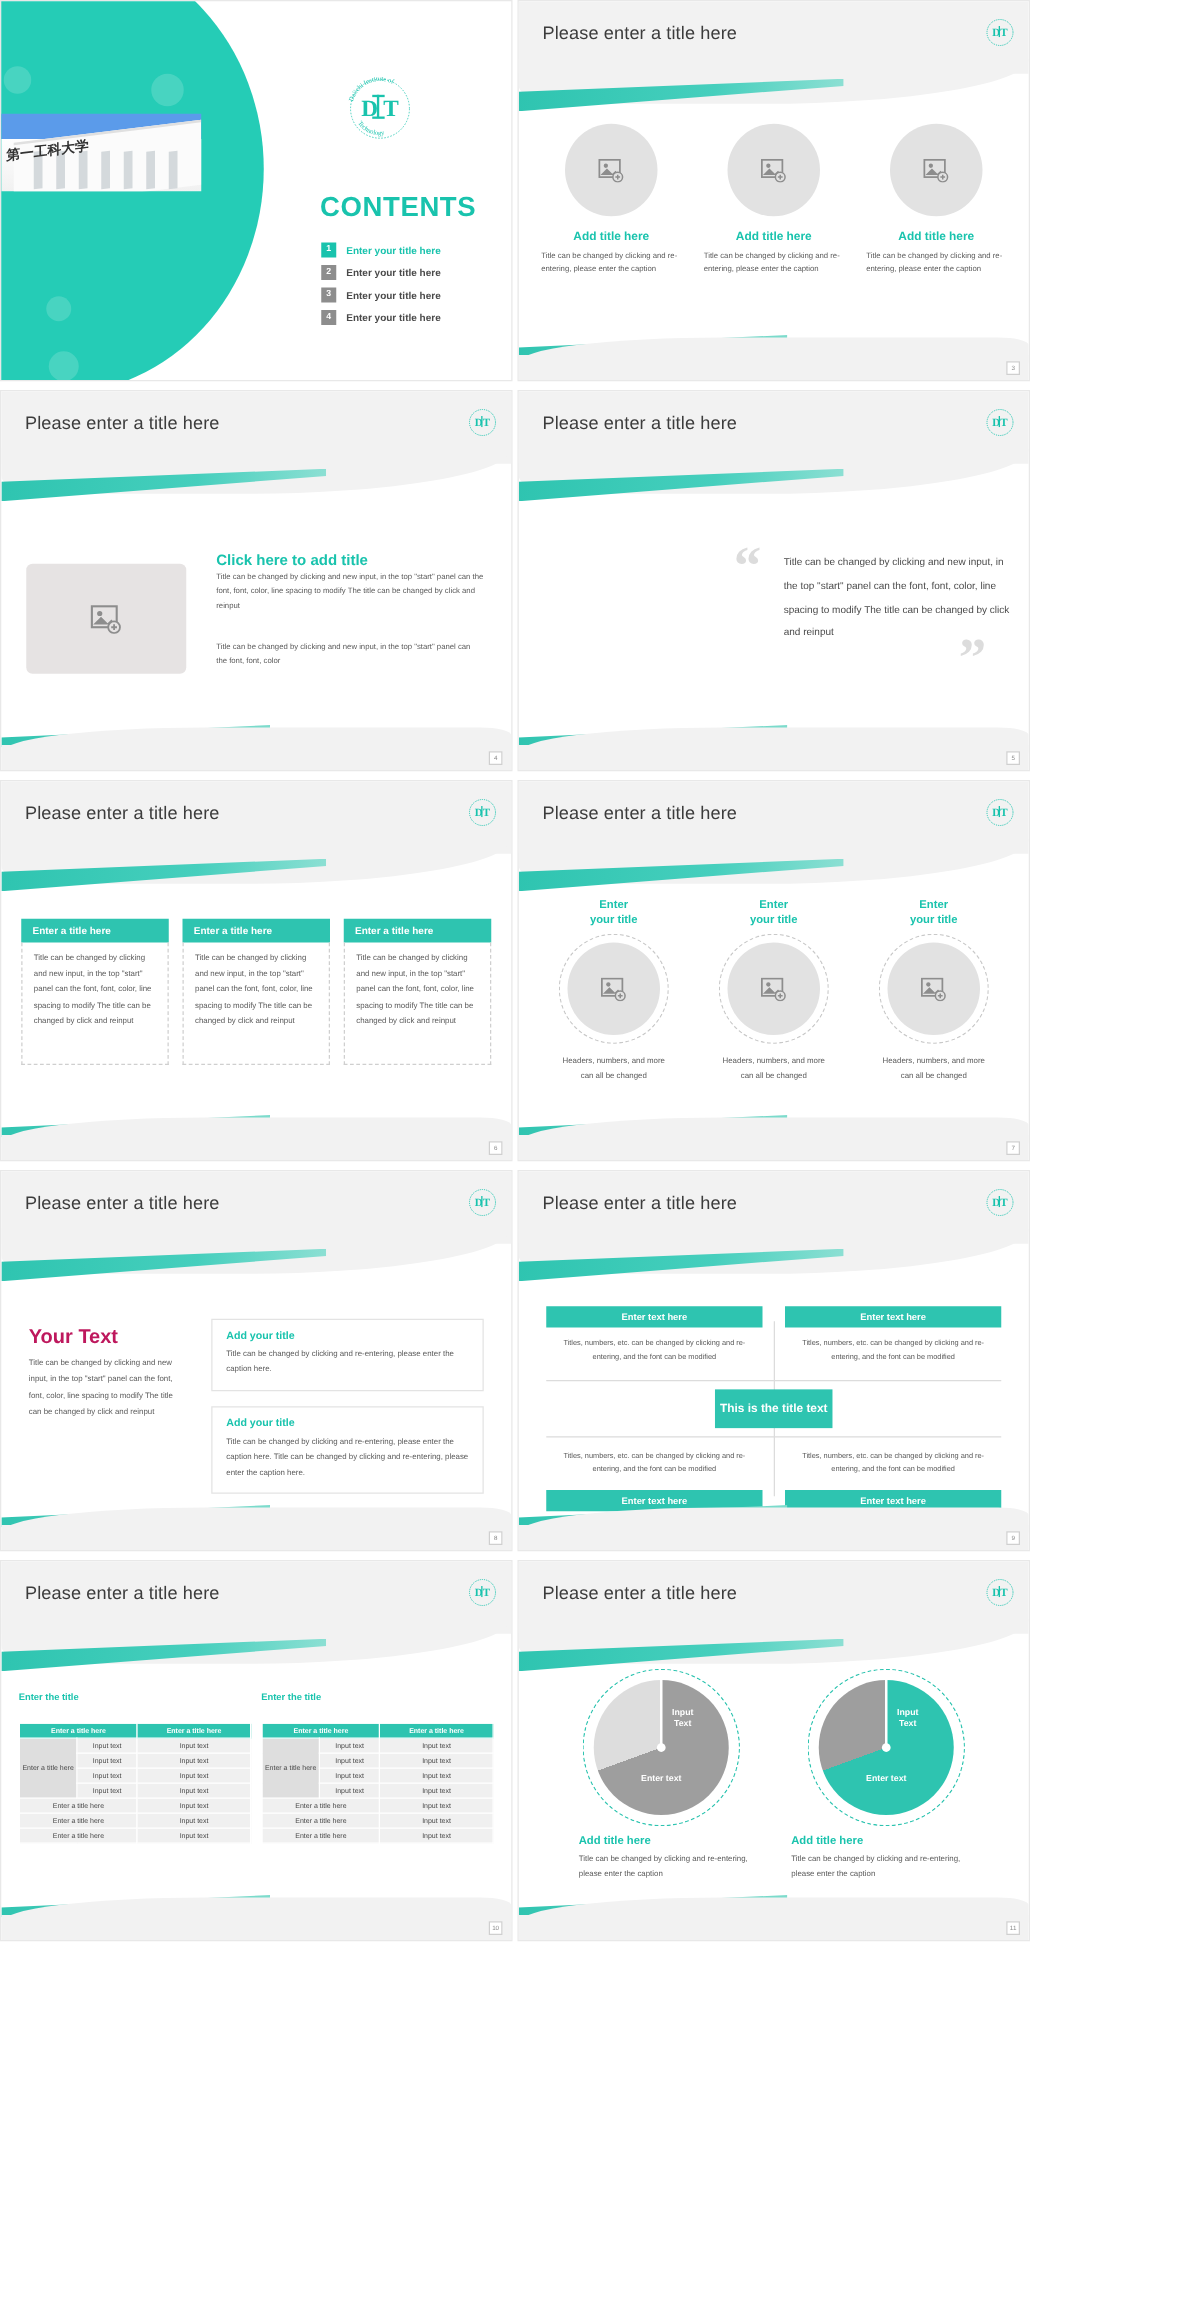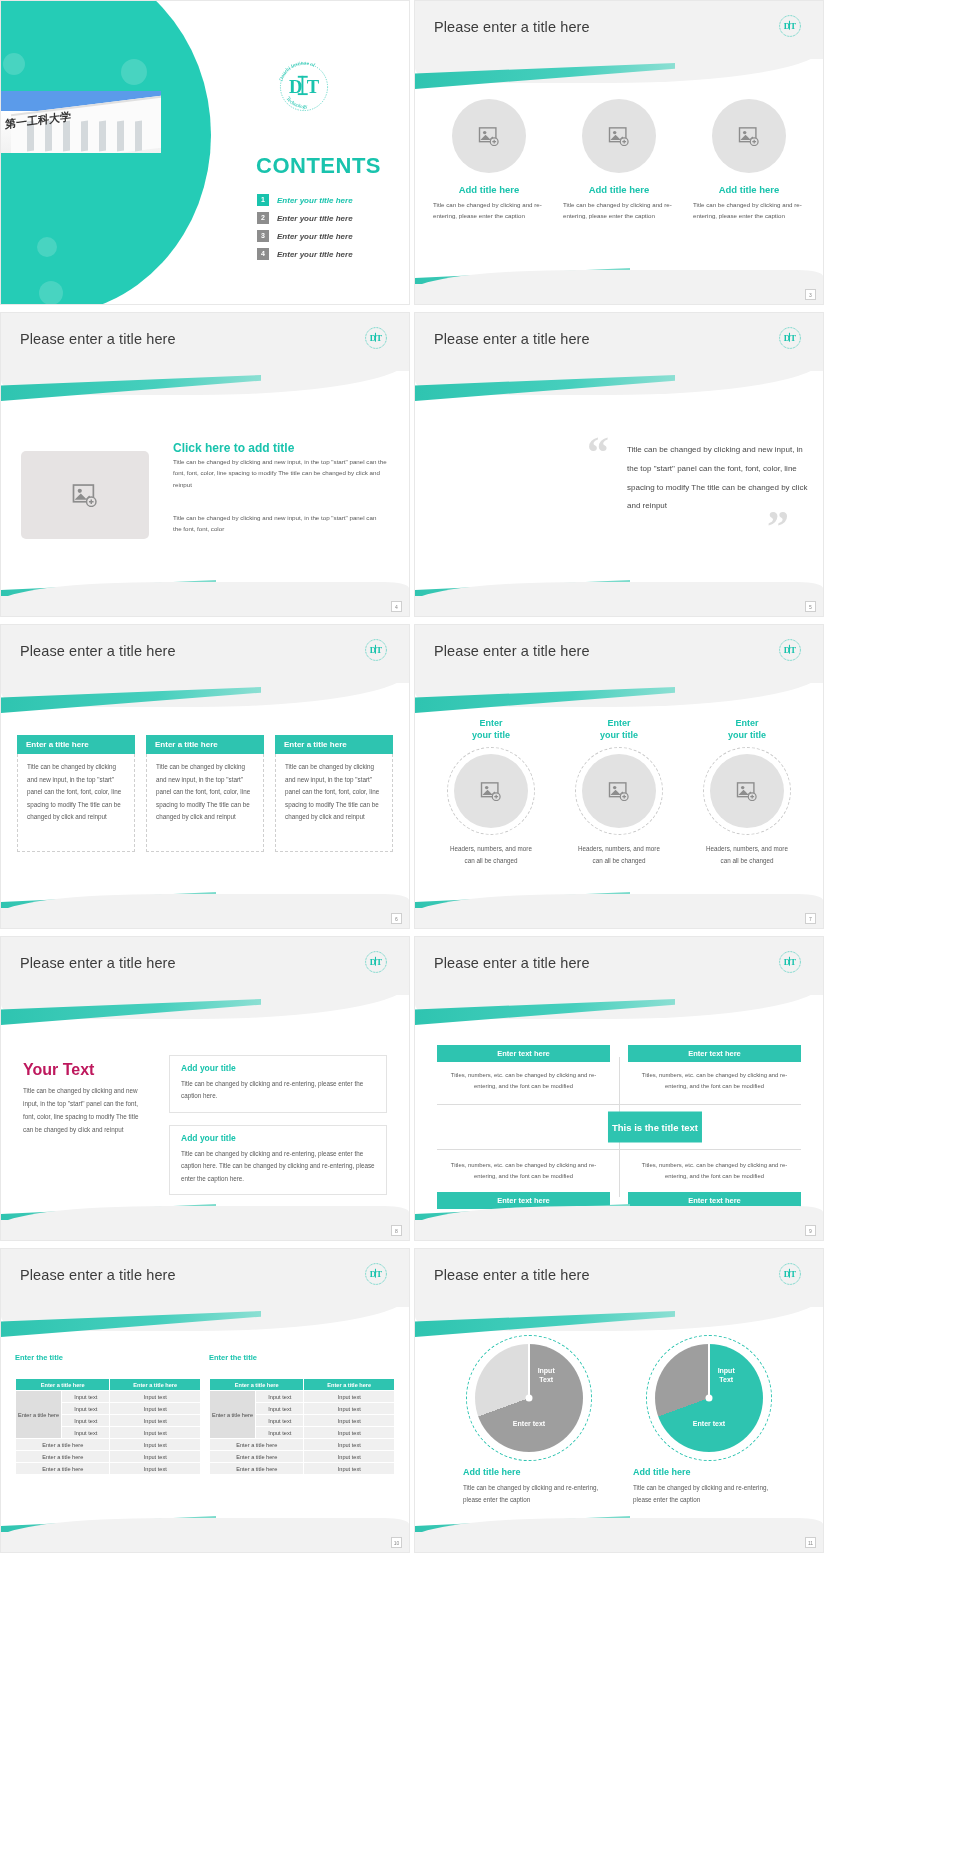--- a/index.html
+++ b/index.html
@@ -40,21 +40,21 @@
     font-size:14.5px; color:#3c3c3c; font-weight:400;
     letter-spacing:.1px;
   }
   .accent {
     position:absolute; left:0; top:62px;
     width:260px; height:26px;
     background:linear-gradient(100deg,#2ec4b0 0%,#46cfbd 60%,#8fe0d4 100%);
     clip-path:polygon(0 40%, 100% 0, 100% 22%, 0 100%);
   }
   
-  .logo { position:absolute; top:12px; right:20px; width:26px; height:26px; }
+  .logo { position:absolute; top:12px; right:10px; width:26px; height:26px; }
   .logo svg { width:26px; height:26px; display:block; }
   
   .pgnum {
     position:absolute; right:7px; bottom:4px;
     width:11px; height:11px; border:1px solid #cfcfcf;
     font-size:5px; color:#8a8a8a; line-height:10px; text-align:center;
     background:#fff;
   }
   .footerbar {
     position:absolute; left:0; bottom:0; width:100%; height:20px;
@@ -102,21 +102,21 @@
     font-size:22px; font-weight:700; color:#19c3ad; letter-spacing:.5px;
   }
   .toc { position:absolute; left:256px; top:193px; width:150px; }
   .toc-row { display:flex; align-items:center; margin-bottom:6px; }
   .toc-num {
     width:12px; height:12px; background:#8d8d8d; color:#fff;
     font-size:7px; line-height:12px; text-align:center; font-weight:700;
     margin-right:8px;
   }
   .toc-row.active .toc-num { background:#19c3ad; }
-  .toc-lbl { font-size:8px; font-weight:700; color:#4a4a4a;font-style:italic; }
+  .toc-lbl { font-size:8px; font-weight:700; color:#4a4a4a; }
   .toc-row.active .toc-lbl { color:#19c3ad; }
   
   .circ-ph {
     width:74px; height:74px; border-radius:50%; background:#e2e2e2;
     display:flex; align-items:center; justify-content:center;
   }
   .img-ico { width:22px; height:19px; }
   .col3 { position:absolute; top:98px; left:18px; right:18px; display:flex; justify-content:space-between; }
   .col3 > div { width:112px; display:flex; flex-direction:column; align-items:center; }
   .col-h { font-size:9.5px; font-weight:700; color:#19c3ad; margin-top:11px; }
@@ -160,21 +160,21 @@
   .s9wrap { position:absolute; left:22px; top:108px; right:22px; }
   .s9row { display:flex; justify-content:space-between;gap:12px; }
   .s9cell { width:173px; }
   .s9bar { background:#2ec4b0; color:#fff; font-size:7.5px; font-weight:700; text-align:center; padding:4px 0; }
   .s9txt { font-size:5.9px; color:#5a5a5a; line-height:1.8; text-align:center; padding:8px 8px; min-height:40px; }
   .s9mid { position:relative; height:46px; border-top:1px solid #dcdcdc; border-bottom:1px solid #dcdcdc; margin:2px 0; }
   .s9vline { position:absolute; left:50%; top:-48px; bottom:-48px; width:1px; background:#dcdcdc; }
   .s9center {
     position:absolute; left:50%; top:50%; transform:translate(-50%,-50%);
     background:#2ec4b0; color:#fff; font-size:9.5px; font-weight:700;
-    padding:10px 4px; white-space:nowrap;margin-left:36px;
+    padding:10px 4px; white-space:nowrap;
   }
   
   .tbl-wrap { position:absolute; top:104px; left:14px; right:14px; display:flex; justify-content:space-between; }
   .tbl-blk { width:186px; }
   .tbl-cap { font-size:7.5px; font-weight:700; color:#19c3ad; margin-bottom:16px; }
   table { border-collapse:collapse; width:100%; }
   table th, table td { border:1px solid #ffffff; font-size:5.6px; color:#4a4a4a; text-align:center; padding:2.5px 0; }
   table th { background:#2ec4b0; color:#fff; font-weight:700; font-size:5.6px; }
   td.lbl { background:#dedede; width:46px; }
   td.cell { background:#f0f0f0; }

